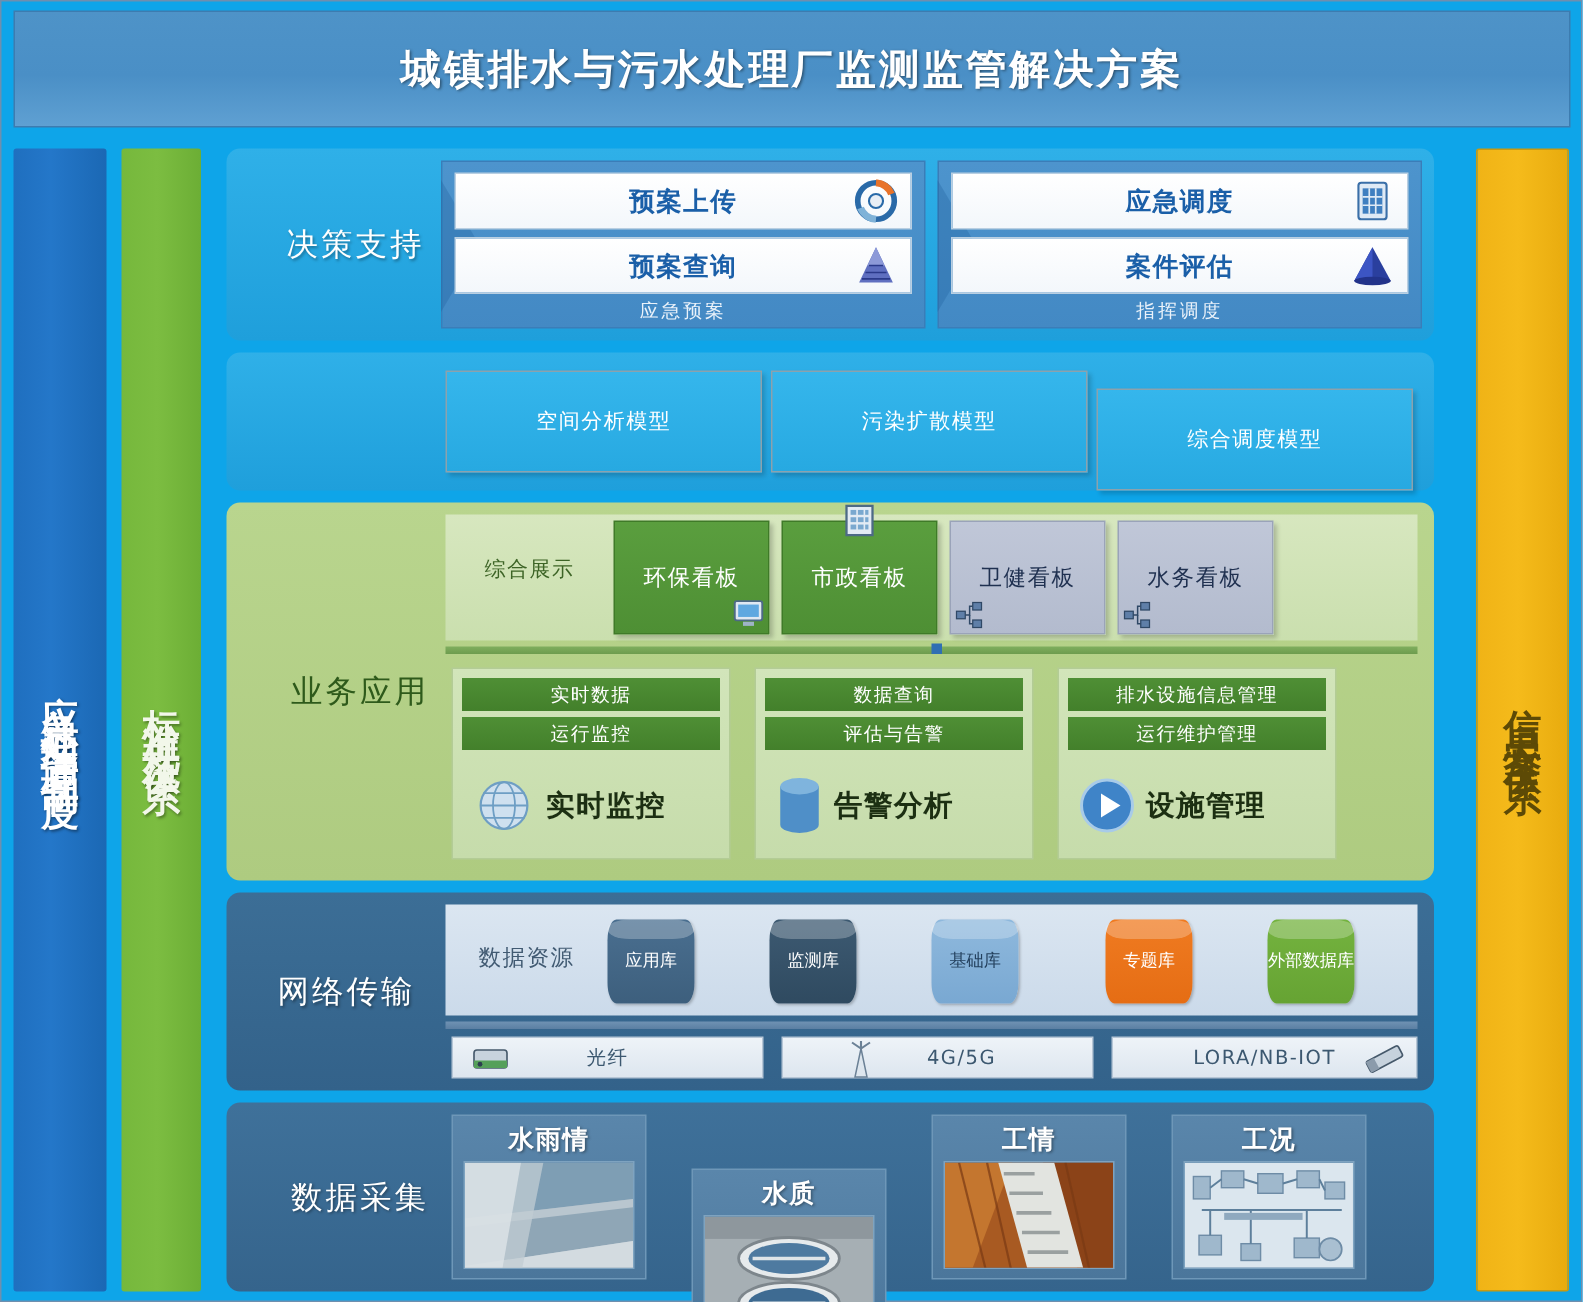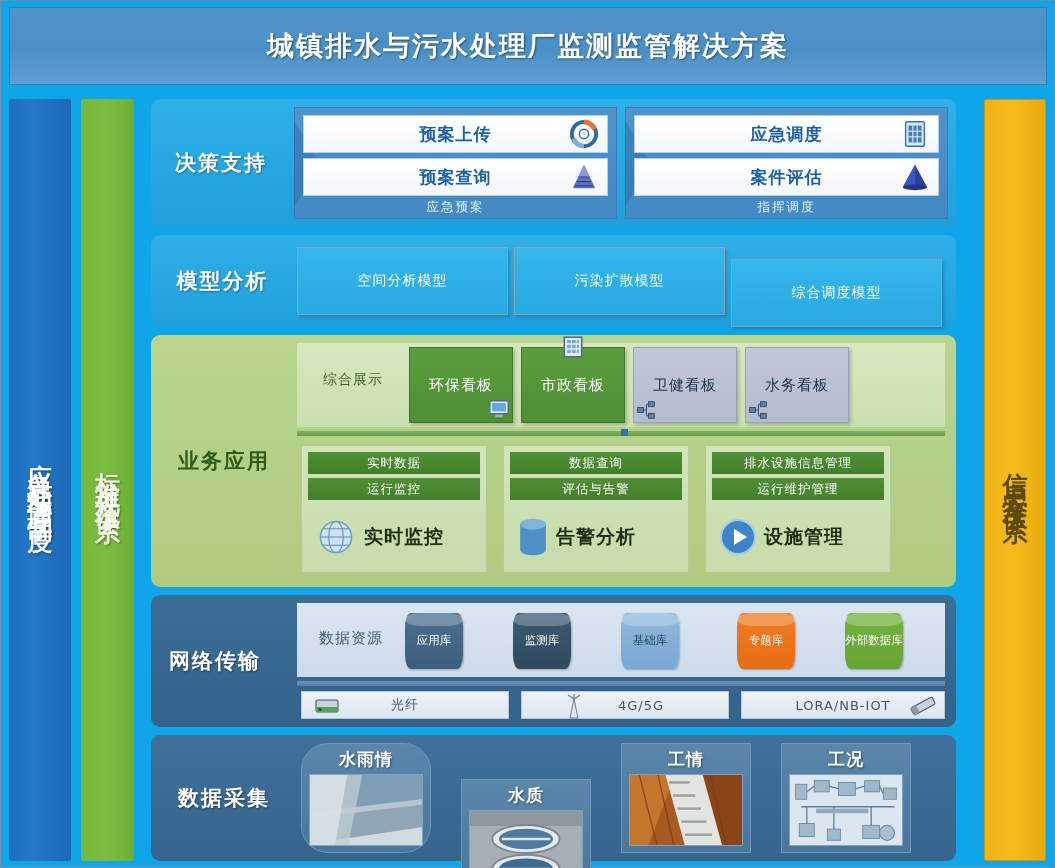--- a/index.html
+++ b/index.html
@@ -40,23 +40,23 @@
   #pillar-left-2{ left:80px; width:53px; background:linear-gradient(90deg,#76b83c,#7cbd41 45%,#6cae35); }
   #pillar-left-2 span{ color:#f2f7ea; text-shadow:1px 1px 2px rgba(0,0,0,.35); }
   #pillar-right{ right:8px; width:62px; background:linear-gradient(90deg,#f0b316,#f5bb1b 45%,#e8ab0e); border:1px solid #c89a10;}
   #pillar-right span{ color:#5d4a06; }
 
   
   #center{ position:absolute; left:150px; top:98px; width:805px; height:762px; }
 
   .layer{ position:absolute; left:0; width:805px; border-radius:9px; }
   .layer-label{
-    position:absolute; left:0; top:0; height:100%;
-    display:flex; align-items:center; justify-content:center;
-    font-size:21px; font-weight:bold; letter-spacing:2px;
+    position:absolute; left:16px; top:0; height:100%;
+    display:flex; align-items:center; justify-content:center;
+    font-size:21px; font-weight:normal; letter-spacing:2px;
   }
 
   
   #layer-decision{ top:0; height:128px; background:linear-gradient(180deg,#2fb0e8,#1f9fdb); }
   #layer-decision .layer-label{ width:140px; color:#fff; text-shadow:1px 1px 2px rgba(0,0,0,.35); }
   .dec-group{
     position:absolute; top:8px; height:112px;
     background:linear-gradient(180deg,#4d94cd,#4389c4);
     border:1px solid #3b7db8;
   }
@@ -195,21 +195,21 @@
   #transport-2{ left:590px; width:204px; }
 
   
   #layer-data{ top:636px; height:126px; background:linear-gradient(180deg,#3f719a,#35648c); }
   #layer-data .layer-label{ width:146px; color:#ffffff; letter-spacing:2px; text-shadow:1px 1px 2px rgba(0,0,0,.4); }
   .data-card{
     position:absolute; top:8px; width:130px; height:110px;
     background:linear-gradient(180deg,#5a86ab,#4b769b);
     border:1px solid #6e97b8;
   }
-  #data-card-0{ left:150px;border-radius:27px; }
+  #data-card-0{ left:150px; }
   #data-card-1{ left:310px;margin-top:36px; }
   #data-card-2{ left:470px; }
   #data-card-3{ left:630px; }
   .data-card .cap{
     position:absolute; left:0; right:0; top:2px; height:26px;
     display:flex; align-items:center; justify-content:center;
     color:#ffffff; font-size:17px; font-weight:bold; letter-spacing:1px;
     text-shadow:1px 1px 2px rgba(0,0,0,.4);
   }
   .data-card .photo{
@@ -299,21 +299,20 @@
               <polygon points="16,3 16,27 3,27" fill="#3c55c4"></polygon>
               <ellipse cx="16" cy="27" rx="13" ry="3" fill="#22338a"></ellipse>
             </svg>
           </span>
         </div>
         <div class="dec-foot">指挥调度</div>
       </div>
     </div>
 
     <div class="layer" id="layer-model">
-      <div class="layer-label">模型分析</div>
       <div class="model-box" id="model-box-0">空间分析模型</div>
       <div class="model-box" id="model-box-1">污染扩散模型</div>
       <div class="model-box" id="model-box-2">综合调度模型</div>
     </div>
 
     <div class="layer" id="layer-business">
       <div class="layer-label">业务应用</div>
 
       <div class="biz-top">
         <div class="biz-top-label">综合展示</div>

